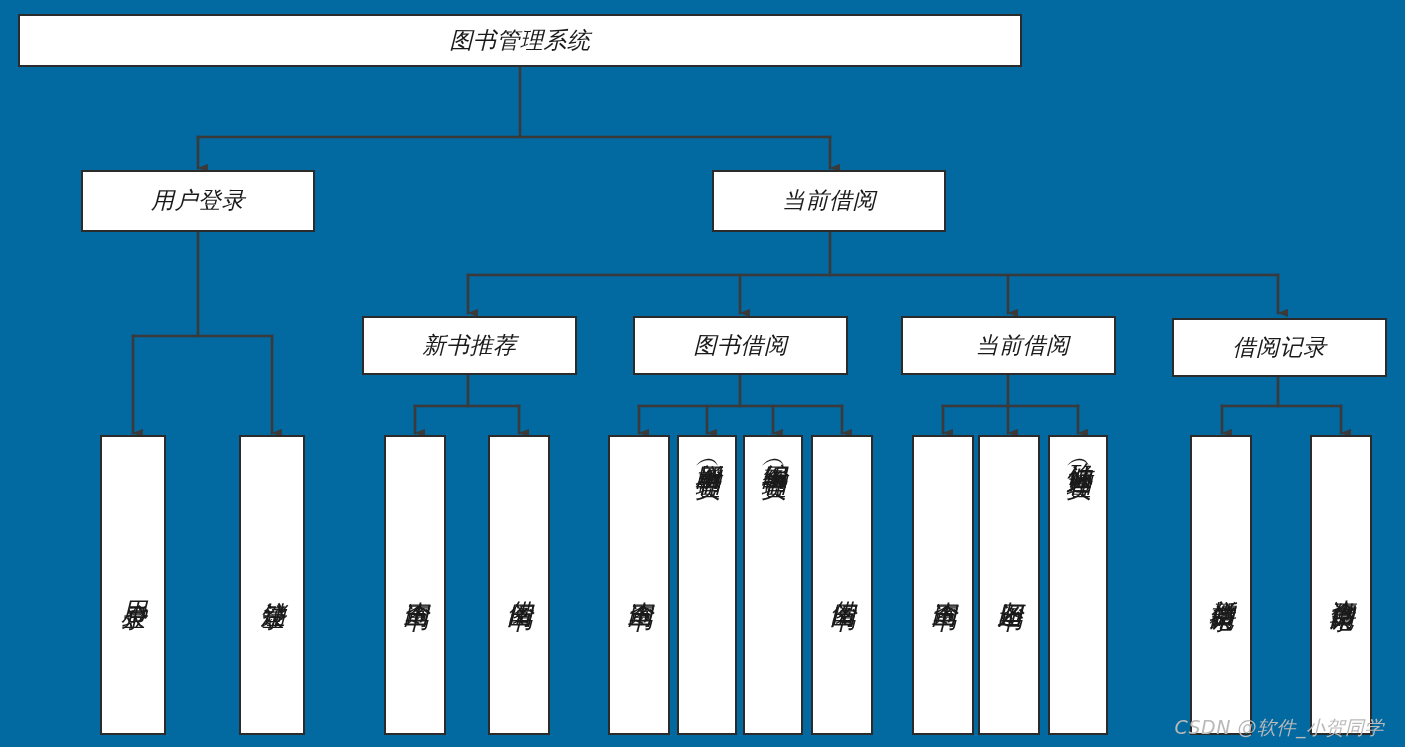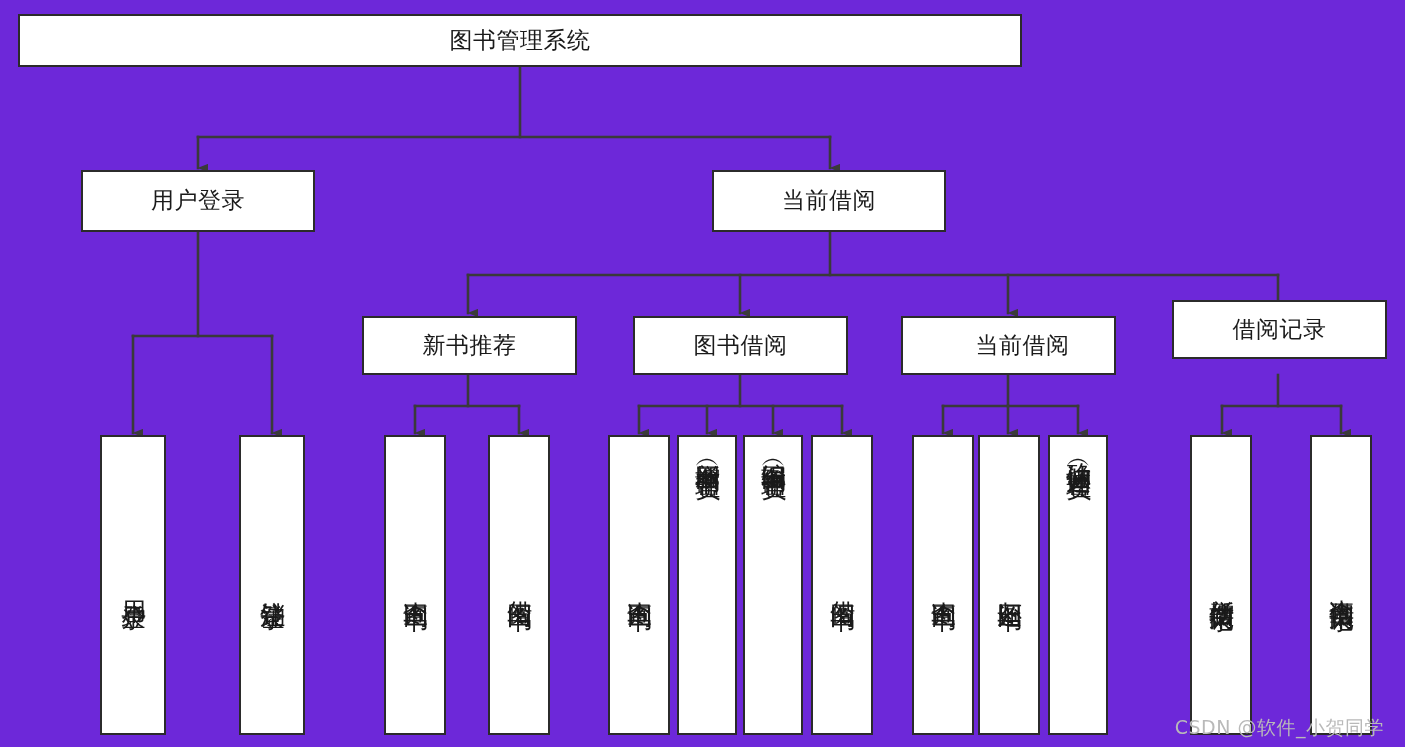--- a/index.html
+++ b/index.html
@@ -8,22 +8,23 @@
     padding: 0;
     background: #ffffff;
   }
   body {
     font-family: "DejaVu Sans", "Liberation Sans", sans-serif;
   }
   #diagram-root {
     position: relative;
     width: 1405px;
     height: 747px;
-    background: #6d28d9;
+    background: #0369a1;
     overflow: hidden;
+    font-style: italic;
   }
   #diagram-svg {
     position: absolute;
     left: 0;
     top: 0;
     width: 1405px;
     height: 747px;
   }
   .node {
     position: absolute;
@@ -153,21 +154,21 @@
   </div>
 
   <div class="node horiz" style="left:633px; top:316px; width:215px; height:59px;">
     <span class="node-label">图书借阅</span>
   </div>
 
   <div class="node horiz" style="left:901px; top:316px; width:215px; height:59px;padding-left:28px;">
     <span class="node-label">当前借阅</span>
   </div>
 
-  <div class="node horiz" style="left:1172px; top:300px; width:215px; height:59px;">
+  <div class="node horiz" style="left:1172px; top:318px; width:215px; height:59px;">
     <span class="node-label">借阅记录</span>
   </div>
 
   <div class="node vert center" style="left:100px; top:435px; width:66px; height:300px;">
     <span class="node-label">用户登录</span>
   </div>
 
   <div class="node vert center" style="left:239px; top:435px; width:66px; height:300px;">
     <span class="node-label">注销登录</span>
   </div>

